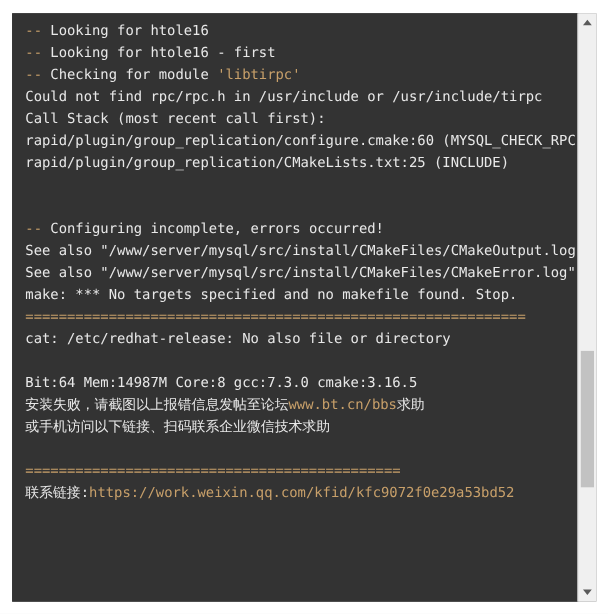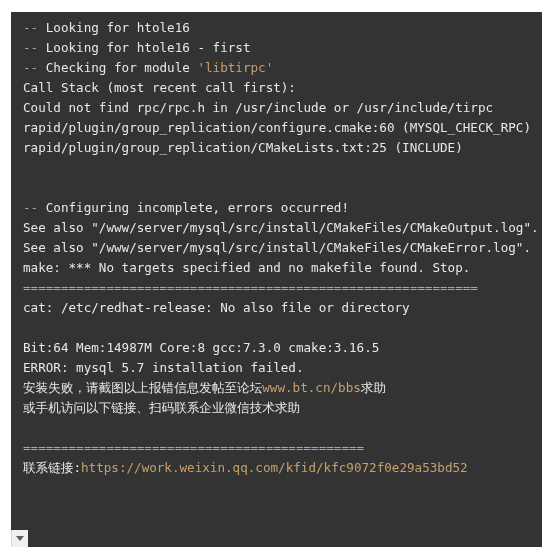--- a/index.html
+++ b/index.html
@@ -24,21 +24,21 @@
 
   
   #terminal-panel {
     position: absolute;
     left: 11px;
     top: 12px;
     width: 531px;
     height: 535px;
     background: #333333;
     display: flex;
-    flex-direction: column;
+    flex-direction: row;
     overflow: hidden;
   }
 
   
   #terminal-output {
     flex: 1 1 auto;
     position: relative;
     background: #333333;
     overflow: hidden;
     padding: 6px 0 0 0;
@@ -109,35 +109,34 @@
 <body>
 
 <div id="app">
 
   <div id="terminal-panel">
 
     <div id="terminal-output">
         <div class="line"><span class="c-accent">--</span><span class="c-default"> Looking for htole16</span></div>
         <div class="line"><span class="c-accent">--</span><span class="c-default"> Looking for htole16 - first</span></div>
         <div class="line"><span class="c-accent">--</span><span class="c-default"> Checking for module </span><span class="c-accent">'libtirpc'</span></div>
+        <div class="line"><span class="c-default">Could not find rpc/rpc.h in /usr/include or /usr/include/tirpc</span></div>
         <div class="line"><span class="c-default">Call Stack (most recent call first):</span></div>
-        <div class="line"><span class="c-default">Could not find rpc/rpc.h in /usr/include or /usr/include/tirpc</span></div>
         <div class="line"><span class="c-default">rapid/plugin/group_replication/configure.cmake:60 (MYSQL_CHECK_RPC)</span></div>
         <div class="line"><span class="c-default">rapid/plugin/group_replication/CMakeLists.txt:25 (INCLUDE)</span></div>
         <div class="line blank">&nbsp;</div>
         <div class="line blank">&nbsp;</div>
         <div class="line"><span class="c-accent">--</span><span class="c-default"> Configuring incomplete, errors occurred!</span></div>
         <div class="line"><span class="c-default">See also "/www/server/mysql/src/install/CMakeFiles/CMakeOutput.log".</span></div>
         <div class="line"><span class="c-default">See also "/www/server/mysql/src/install/CMakeFiles/CMakeError.log".</span></div>
         <div class="line"><span class="c-default">make: *** No targets specified and no makefile found. Stop.</span></div>
         <div class="line"><span class="c-accent">============================================================</span></div>
         <div class="line"><span class="c-default">cat: /etc/redhat-release: No also file or directory</span></div>
         <div class="line blank">&nbsp;</div>
         <div class="line"><span class="c-default">Bit:64 Mem:14987M Core:8 gcc:7.3.0 cmake:3.16.5</span></div>
-        <div class="line"><span class="c-default">ERROR: mysql 5.7 installation failed.</span></div>
         <div class="line"><span class="c-default">安装失败，请截图以上报错信息发帖至论坛</span><span class="c-accent">www.bt.cn/bbs</span><span class="c-default">求助</span></div>
         <div class="line"><span class="c-default">或手机访问以下链接、扫码联系企业微信技术求助</span></div>
         <div class="line blank">&nbsp;</div>
         <div class="line"><span class="c-accent">=============================================</span></div>
         <div class="line"><span class="c-default">联系链接:</span><span class="c-accent">https://work.weixin.qq.com/kfid/kfc9072f0e29a53bd52</span></div>
       </div>
 
     <div id="terminal-scrollbar">
       <div id="scroll-track"></div>
       <div class="sb-btn" id="scroll-up-button">

